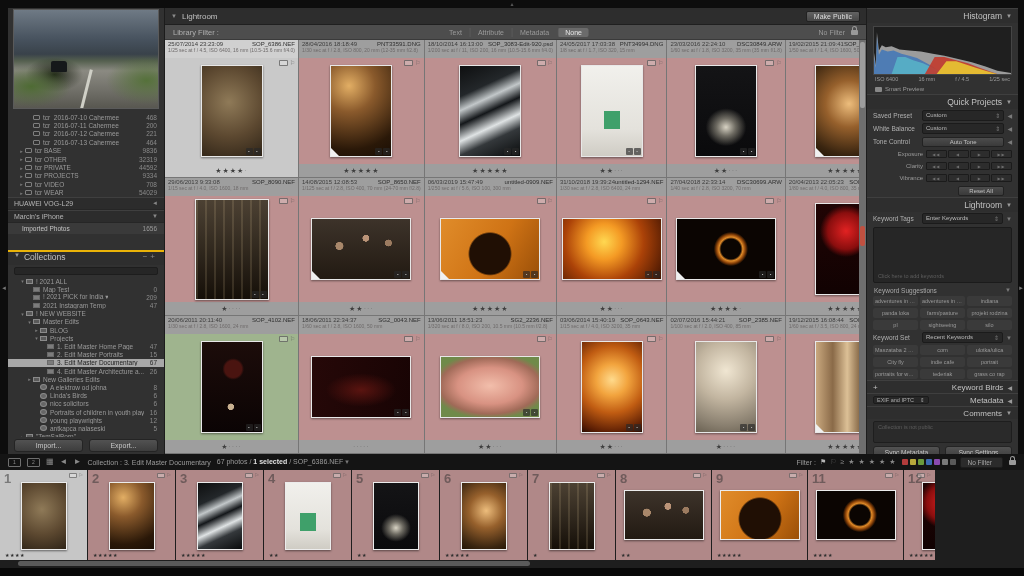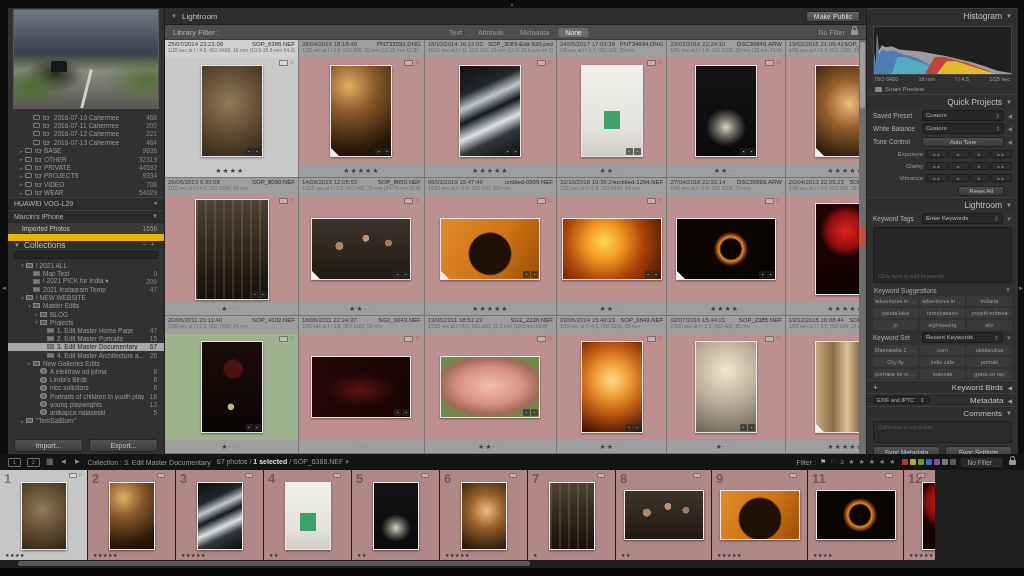--- a/index.html
+++ b/index.html
@@ -32,21 +32,21 @@
   .tree-row .lbl { overflow:hidden; text-overflow:ellipsis; }
   .tree-row .cnt { margin-left:auto; color:#8a8a8a; padding-left:4px; }
   .tree-row .bullet { color:#7a7a7a; font-size:5px; width:7px; text-align:center; }
   .tree-row .fico { width:7px; height:5px; border:1px solid #7f7f7f; border-radius:1px; margin-right:3px; flex:0 0 7px; }
   .tree-row.sel { background:#a8a8a8; color:#1d1d1d; }
   .tree-row.sel .cnt { color:#2a2a2a; }
   .sub-hdr { display:flex; align-items:center; height:13px; flex:0 0 13px; border-top:1px solid #3f3f3f; border-bottom:1px solid #262626; background:#2c2c2c; color:#b5b5b5; font-size:7px; padding:0 6px; }
   .sub-hdr .side { margin-left:auto; color:#888; font-size:6px; }
   .imported-row { display:flex; align-items:center; height:11px; flex:0 0 11px; background:#3a3a3a; color:#c5c5c5; font-size:6.5px; padding:0 7px 0 14px; }
   .imported-row .cnt { margin-left:auto; color:#9a9a9a; }
-  .coll-hdr { display:flex; align-items:center; height:15px; flex:0 0 15px; border-top:7px solid #eab308; background:#2e2e2e; color:#c2c2c2; font-size:8.5px; padding:0 6px; }
+  .coll-hdr { display:flex; align-items:flex-start; height:15px; flex:0 0 15px; border-top:2px solid #eab308; background:#2e2e2e; color:#c2c2c2; font-size:8.5px; padding:0 6px;margin-top:16px; }
   .coll-hdr .plusminus { margin-left:auto; color:#8a8a8a; font-size:8px; letter-spacing:3px; }
   .coll-search { flex:0 0 8px; margin:2px 6px; background:#262626; border:1px solid #1d1d1d; border-radius:2px; }
   .coll-list { flex:1 1 auto; overflow:hidden; }
   .coll-list .tree-row { height:8.2px; }
   .cico { flex:0 0 7px; width:7px; height:5px; margin-right:3px; border:1px solid #8a8a8a; }
   .cico.set { background:#5a5a5a; }
   .cico.coll { background:#7c7c7c; border-color:#6a6a6a; }
   .cico.smart { border-radius:50%; width:6px; height:6px; background:#666; }
   .left-footer { flex:0 0 16px; display:flex; gap:6px; padding:2px 6px; }
   .lr-btn { flex:1; background:linear-gradient(#525252,#3d3d3d); border:1px solid #242424; border-radius:3px; color:#c8c8c8; font-size:7px; text-align:center; line-height:11px; }

